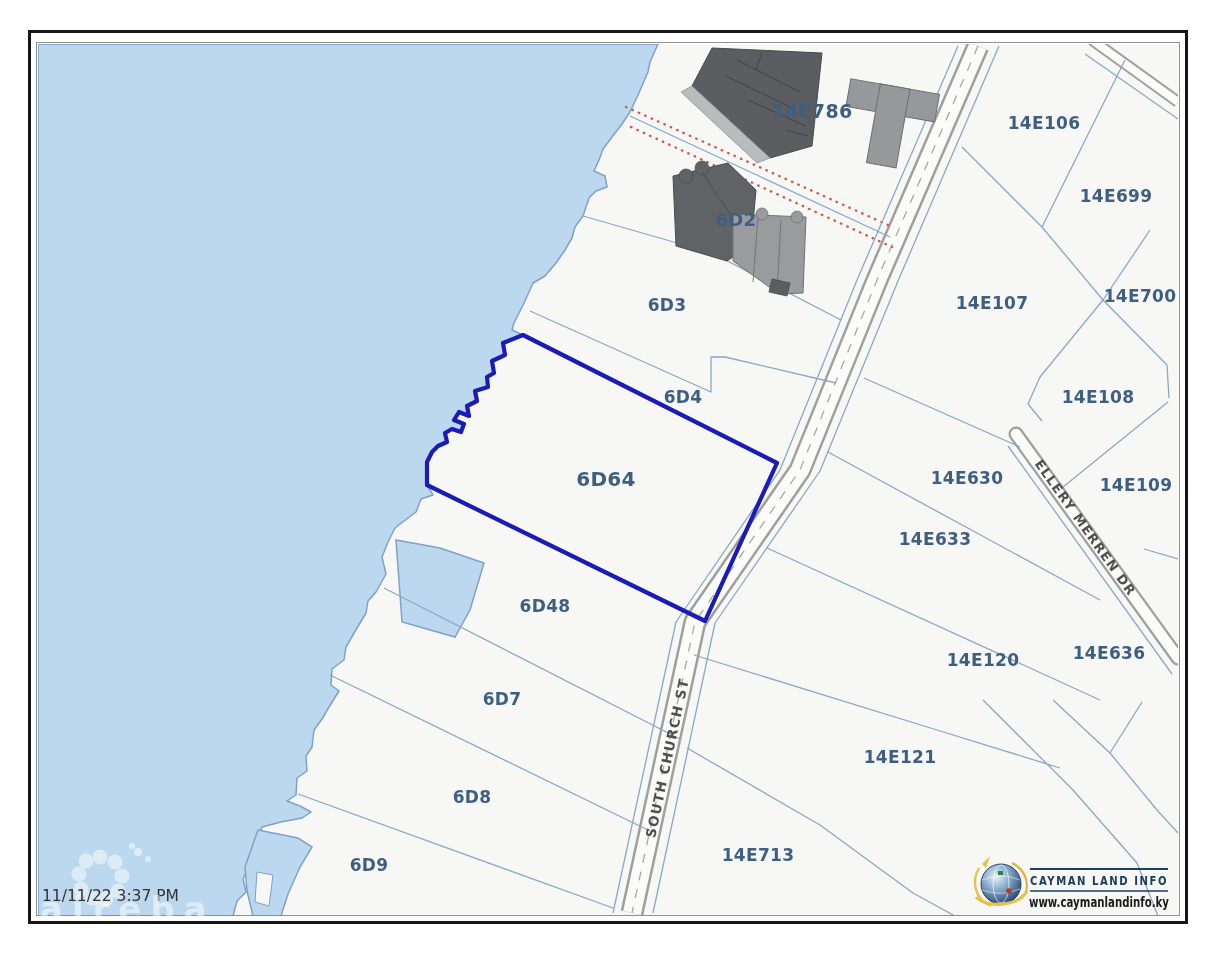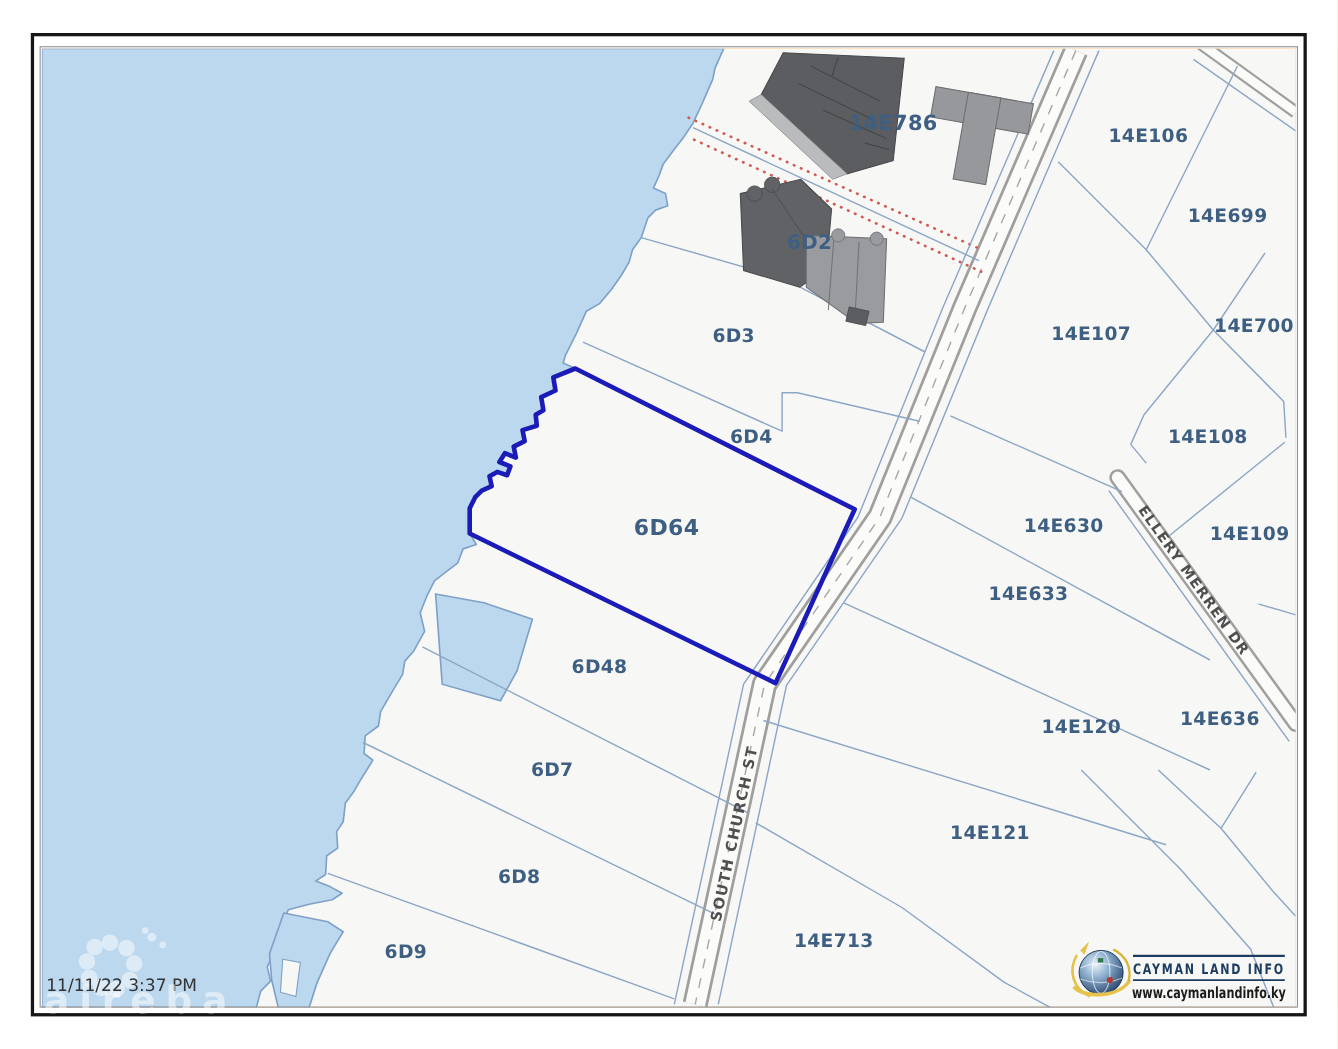--- a/index.html
+++ b/index.html
@@ -1,16 +1,16 @@
 <!DOCTYPE html>
 <html><head>
 <meta charset="utf-8">
 <style>
   html,body{margin:0;padding:0;background:#ffffff;width:1216px;height:954px;overflow:hidden;}
-  #stage{position:relative;width:1216px;height:954px;background:#fdba74;font-family:"DejaVu Sans","Liberation Sans",sans-serif;}
+  #stage{position:relative;width:1216px;height:954px;background:#7dd3fc;font-family:"DejaVu Sans","Liberation Sans",sans-serif;}
   svg{position:absolute;left:0;top:0;}
   text{user-select:none;}
   .plabel{font-family:"DejaVu Sans","Liberation Sans",sans-serif;font-weight:bold;fill:#3e5f82;text-anchor:middle;letter-spacing:0.3px;}
   .street{font-family:"DejaVu Sans","Liberation Sans",sans-serif;font-weight:bold;fill:#4f4f4f;text-anchor:middle;letter-spacing:1.2px;}
   .stamp{font-family:"DejaVu Sans","Liberation Sans",sans-serif;fill:#333333;}
   .wmark{font-family:"DejaVu Sans","Liberation Sans",sans-serif;font-weight:bold;fill:rgba(255,255,255,0.5);letter-spacing:9px;}
   .logo-main{font-family:"DejaVu Sans","Liberation Sans",sans-serif;font-weight:bold;fill:#1c3c60;letter-spacing:2px;}
   .logo-url{font-family:"DejaVu Sans","Liberation Sans",sans-serif;font-weight:bold;fill:#1b1b1b;}
 </style>
 </head>

